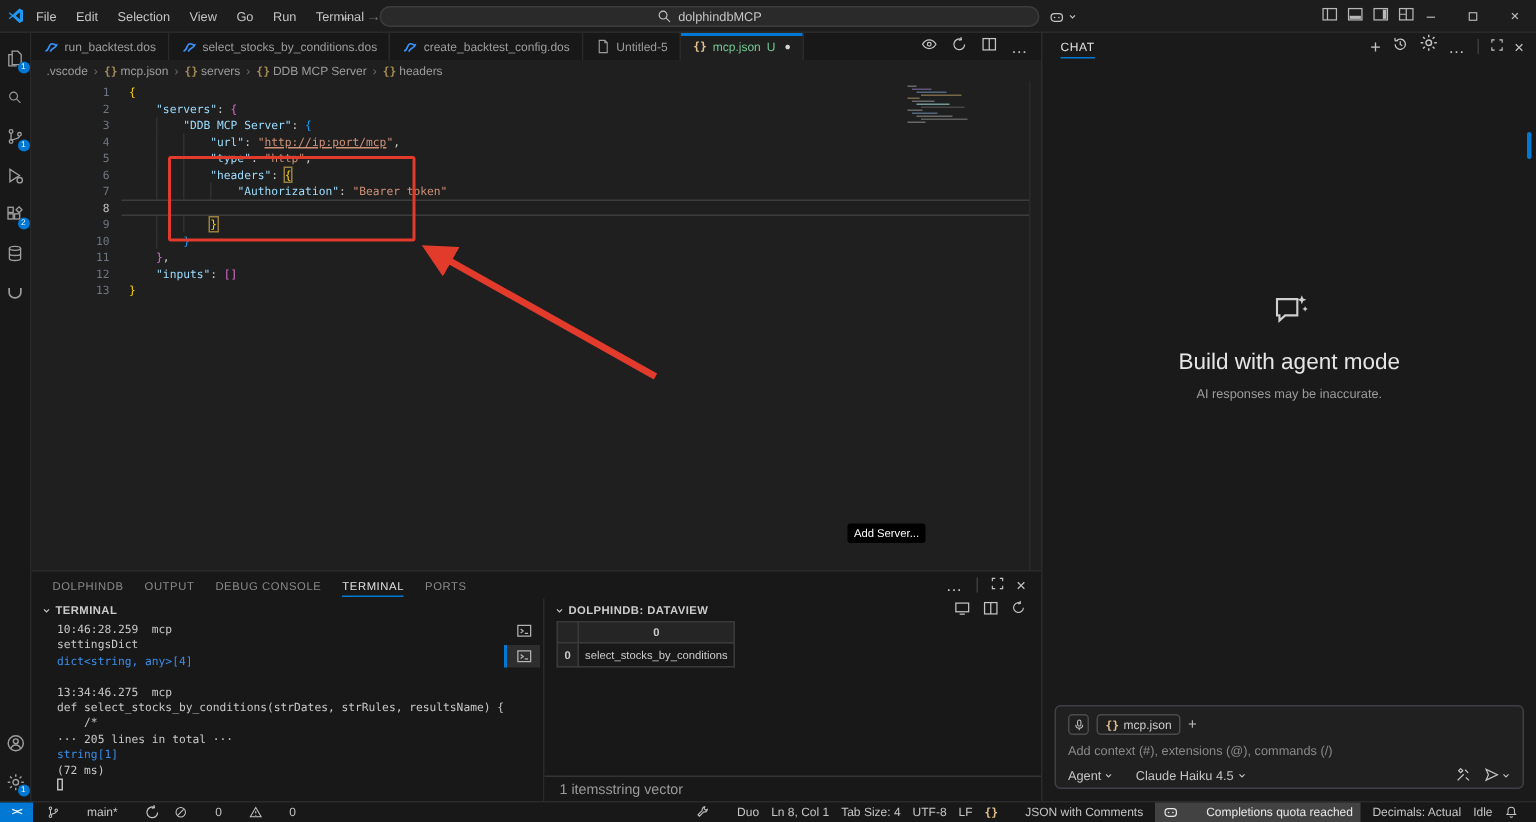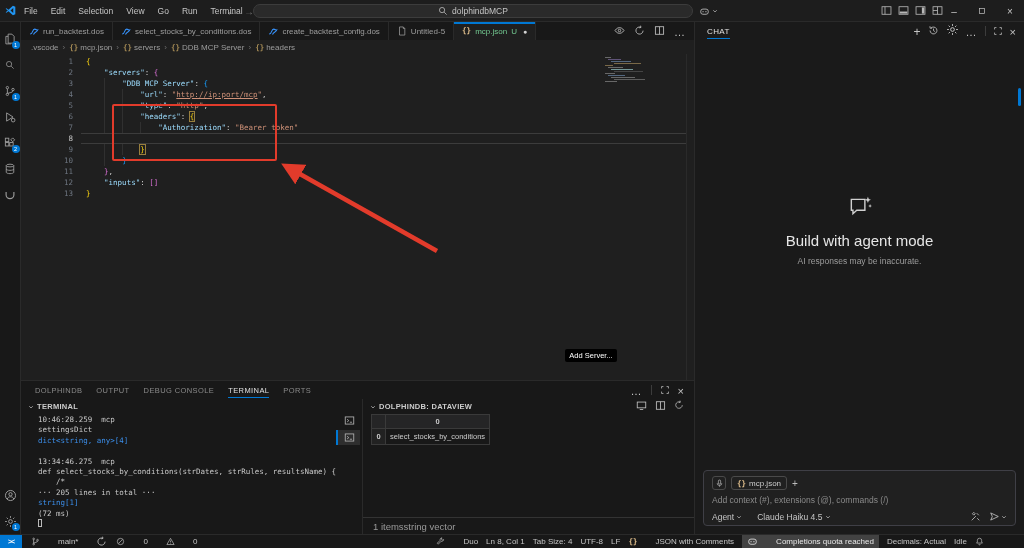--- a/index.html
+++ b/index.html
@@ -116,21 +116,21 @@
   .chip { height:14px; border:1px solid #4a4a4a; border-radius:3px; display:flex; align-items:center; gap:3px; padding:0 5px; font-size:8px; color:#cccccc; }
   .ci-plus { color:#bbb; font-size:10px; }
   .ci-placeholder { margin-top:5px; font-size:8.5px; color:#8a8a8a; }
   .ci-row3 { margin-top:6px; display:flex; align-items:center; font-size:8.5px; color:#c5c5c5; gap:3px; }
   .ci-model { margin-left:12px; display:flex; align-items:center; gap:3px; }
   .ci-actions { margin-left:auto; display:flex; align-items:center; gap:8px; color:#c5c5c5; }
 
   
   .statusbar { height:14px; background:#181818; border-top:1px solid #2a2a2a; display:flex; align-items:center; font-size:8px; color:#c5c5c5; flex:none; }
   .sb-left { display:flex; align-items:center; height:100%; gap:9px; }
-  .sb-right { margin-left:auto; display:flex; align-items:flex-start; height:100%; gap:8px; padding-right:40px; }
+  .sb-right { margin-left:auto; display:flex; align-items:flex-start; height:100%; gap:8px; padding-right:12px; }
   .sb-item { display:flex; align-items:center; gap:18px; height:100%; white-space:nowrap; }
   .sb-item.hl { background:#424242; padding:0 5px; color:#e8e8e8; }
   .sb-remote { width:22px; height:100%; background:#0078d4; color:#fff; display:flex; align-items:center; justify-content:center; font-size:7px; font-weight:bold; letter-spacing:-1px; }
   .chev { display:inline-flex; }
 </style>
 </head>
 <body>
 
 <div class="app">
 

